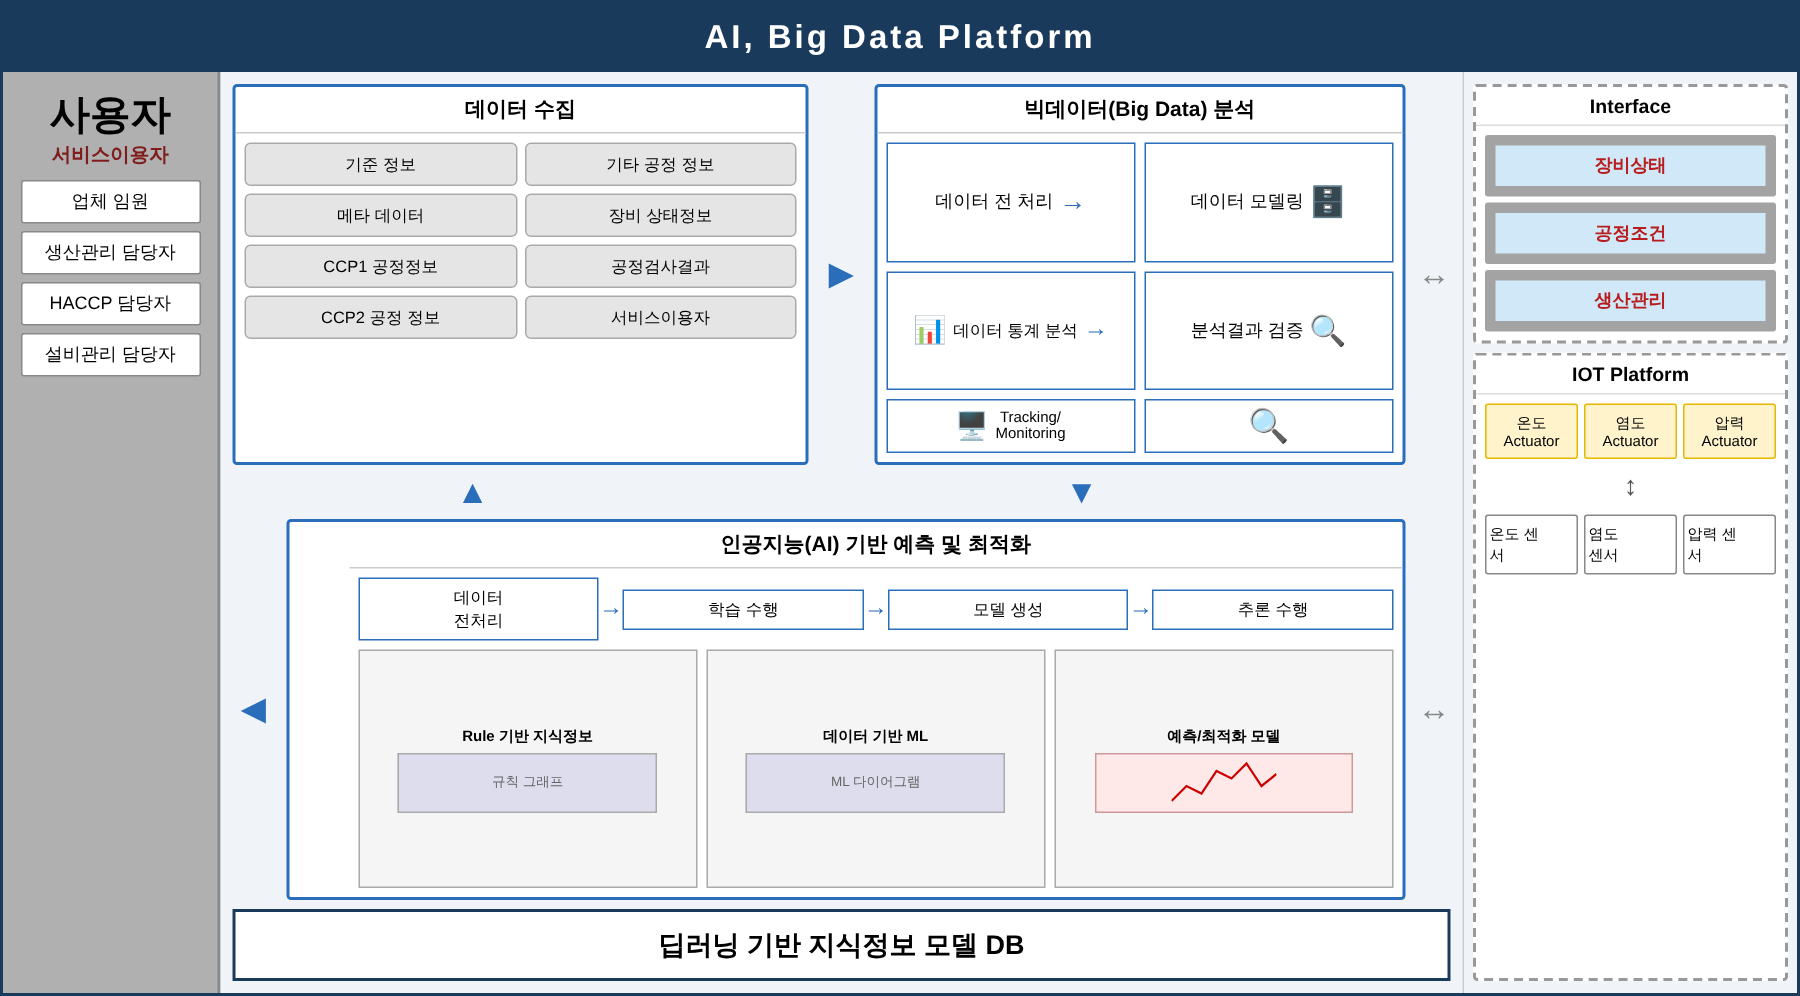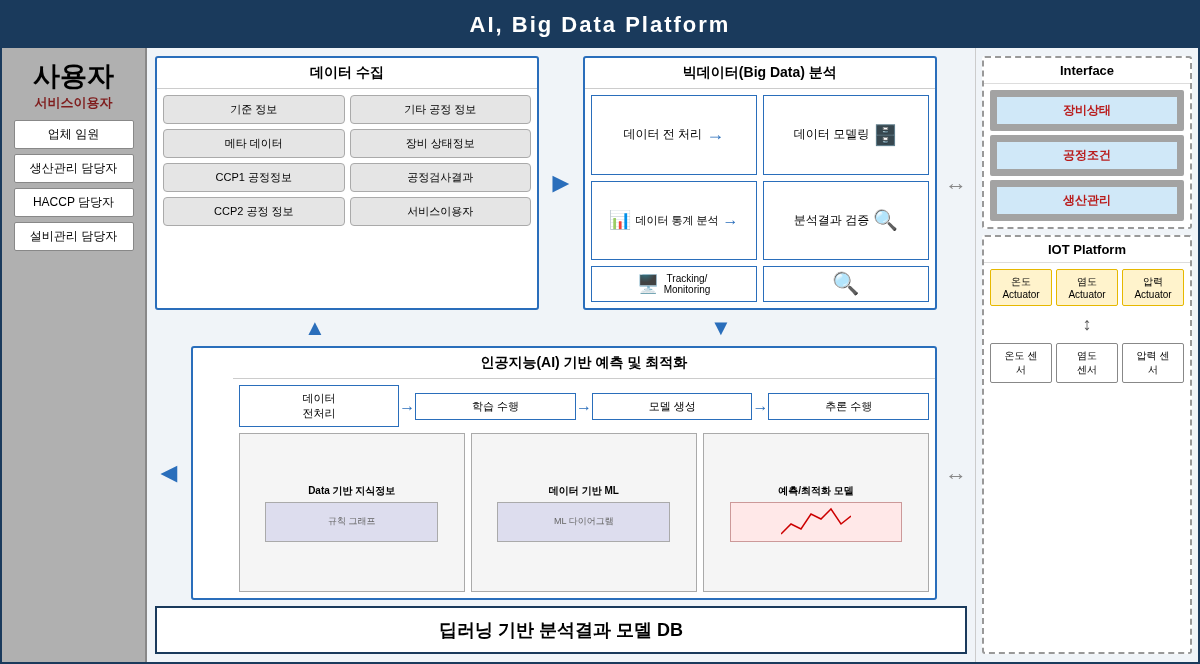--- a/index.html
+++ b/index.html
@@ -305,21 +305,21 @@
       border: 1.5px solid #e6b800;
       text-align: center;
       padding: 5px 2px;
       font-size: 10px;
       border-radius: 2px;
     }
 
     .iot-cell-white {
       background: #fff;
       border: 1.5px solid #888;
-      text-align: center;
+      text-align: left;
       padding: 5px 2px;
       font-size: 10px;
       border-radius: 2px;
     }
 
     
     .horiz-arrow {
       display: flex;
       align-items: center;
       color: #1a5a9a;
@@ -469,21 +469,21 @@
               <div class="ai-step">
                 <span>모델 생성</span>
               </div>
               <div class="ai-arrow">→</div>
               <div class="ai-step">
                 <span>추론 수행</span>
               </div>
             </div>
             <div class="ai-bottom-row">
               <div class="ai-bottom-cell">
-                <div class="ai-bottom-cell-title">Data 기반 지식정보</div>
+                <div class="ai-bottom-cell-title">Rule 기반 지식정보</div>
                 <div style="width:80%; height:40px; background:#dde; border:1px solid #aaa; display:flex; align-items:center; justify-content:center; font-size:9px; color:#666;">규칙 그래프</div>
               </div>
               <div class="ai-bottom-cell">
                 <div class="ai-bottom-cell-title">데이터 기반 ML</div>
                 <div style="width:80%; height:40px; background:#dde; border:1px solid #aaa; display:flex; align-items:center; justify-content:center; font-size:9px; color:#666;">ML 다이어그램</div>
               </div>
               <div class="ai-bottom-cell">
                 <div class="ai-bottom-cell-title">예측/최적화 모델</div>
                 <div style="width:80%; height:40px; background:#ffe8e8; border:1px solid #c99; display:flex; align-items:center; justify-content:center; font-size:9px; color:#c00; position:relative; overflow:hidden;">
                   <svg width="70" height="35" viewBox="0 0 70 35">
@@ -495,21 +495,21 @@
           </div>
         </div>
 
         <div class="horiz-arrow">
           <span style="font-size:22px; color:#888;">↔</span>
         </div>
 
       </div>
 
       <div class="deep-learning-bar">
-        <span>딥러닝 기반 분석결과 모델 DB</span>
+        <span>딥러닝 기반 지식정보 모델 DB</span>
       </div>
 
     </div>
 
     <div class="right-sidebar">
 
       <div class="right-panel">
         <div class="right-panel-title">Interface</div>
         <div class="interface-items">
           <div class="interface-item">장비상태</div>

